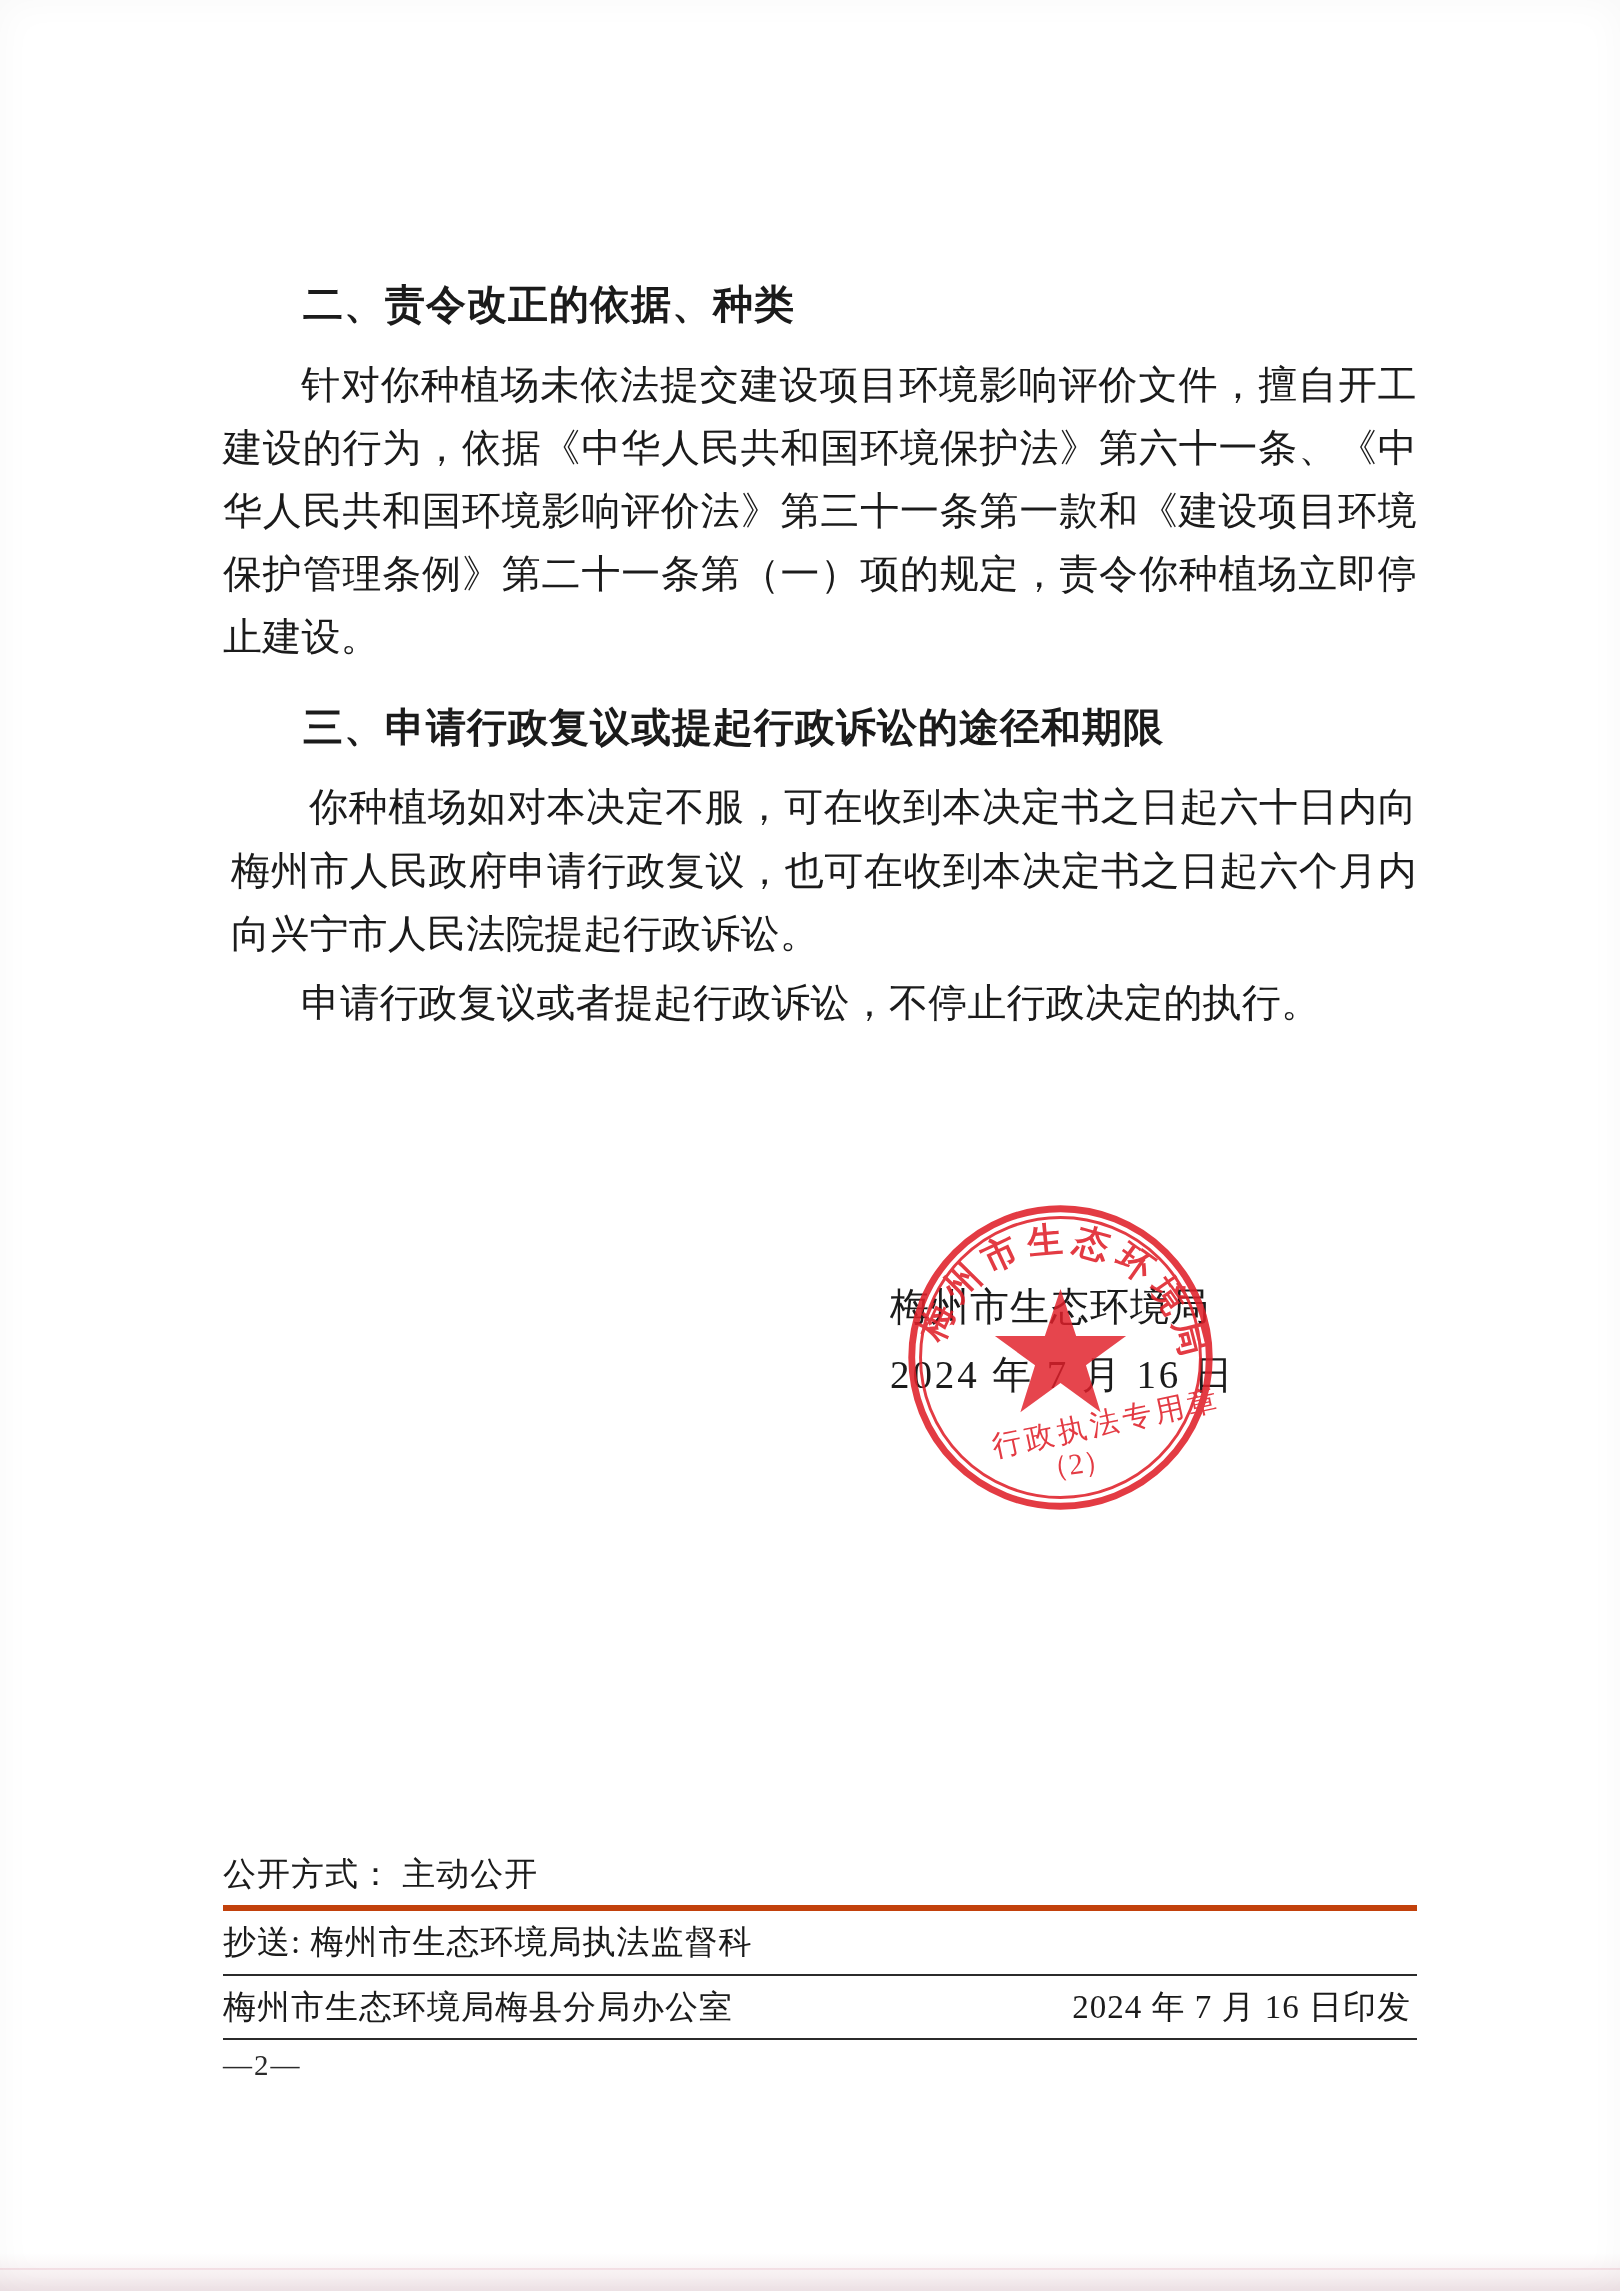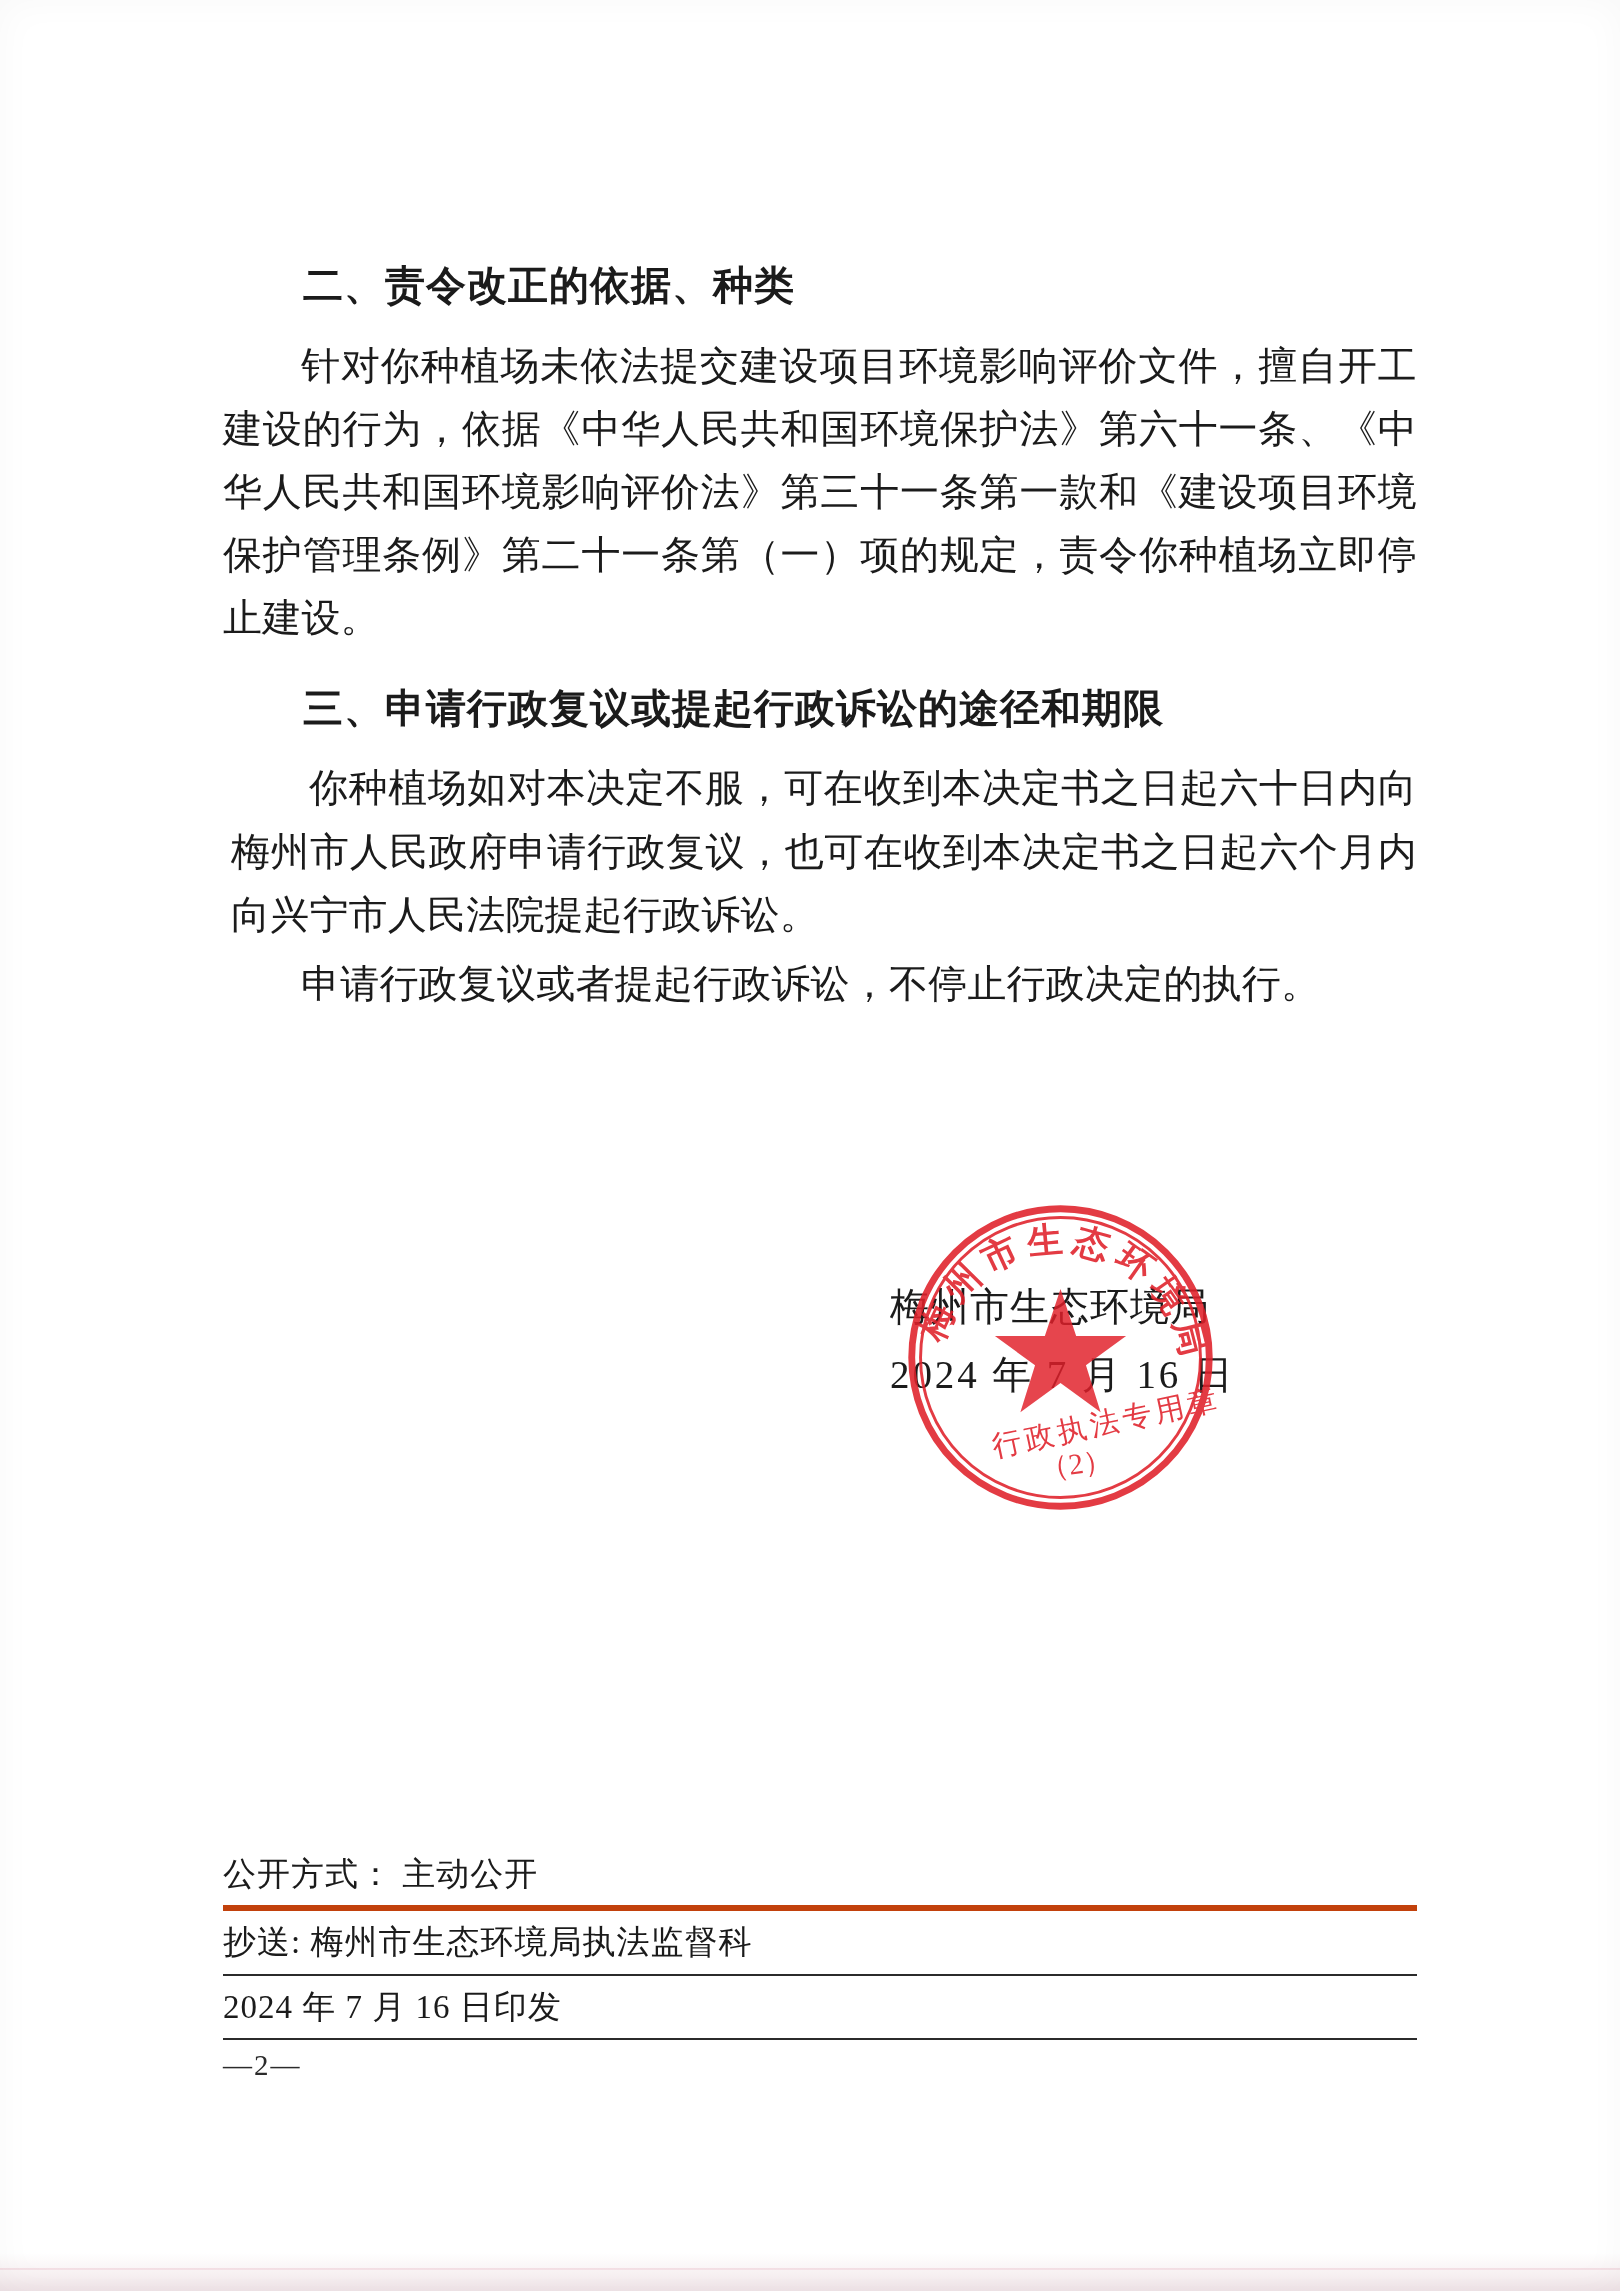--- a/index.html
+++ b/index.html
@@ -22,21 +22,21 @@
   .page::after {
     content: "";
     position: absolute;
     left: 0; top: 0; right: 0; bottom: 0;
     pointer-events: none;
     box-shadow: inset 0 0 39px rgba(0,0,0,0.03);
   }
   .content {
     position: absolute;
     left: 223px;
-    top: 256px;
+    top: 275px;
     width: 1194px;
   }
   .heading {
     font-size: 40px;
     font-weight: bold;
     letter-spacing: 1px;
     color: #1b1b1b;
     margin: 0 0 17.6px 0;
     text-indent: 80px;
     line-height: 1.5;
@@ -206,20 +206,21 @@
       <span>公开方式：</span>
       <span>主动公开</span>
     </div>
 
     <div class="footer-row bordered">
       <span>抄送:</span>
       <span>梅州市生态环境局执法监督科</span>
     </div>
 
     <div class="footer-row last">
+      <span class="footer-left">梅州市生态环境局梅县分局办公室</span>
       <span class="footer-right">2024 年 7 月 16 日印发</span>
     </div>
 
   </div>
 
   <div class="page-number">—2—</div>
 
   <div class="scan-line"></div>
   <div class="scan-band"></div>
 

